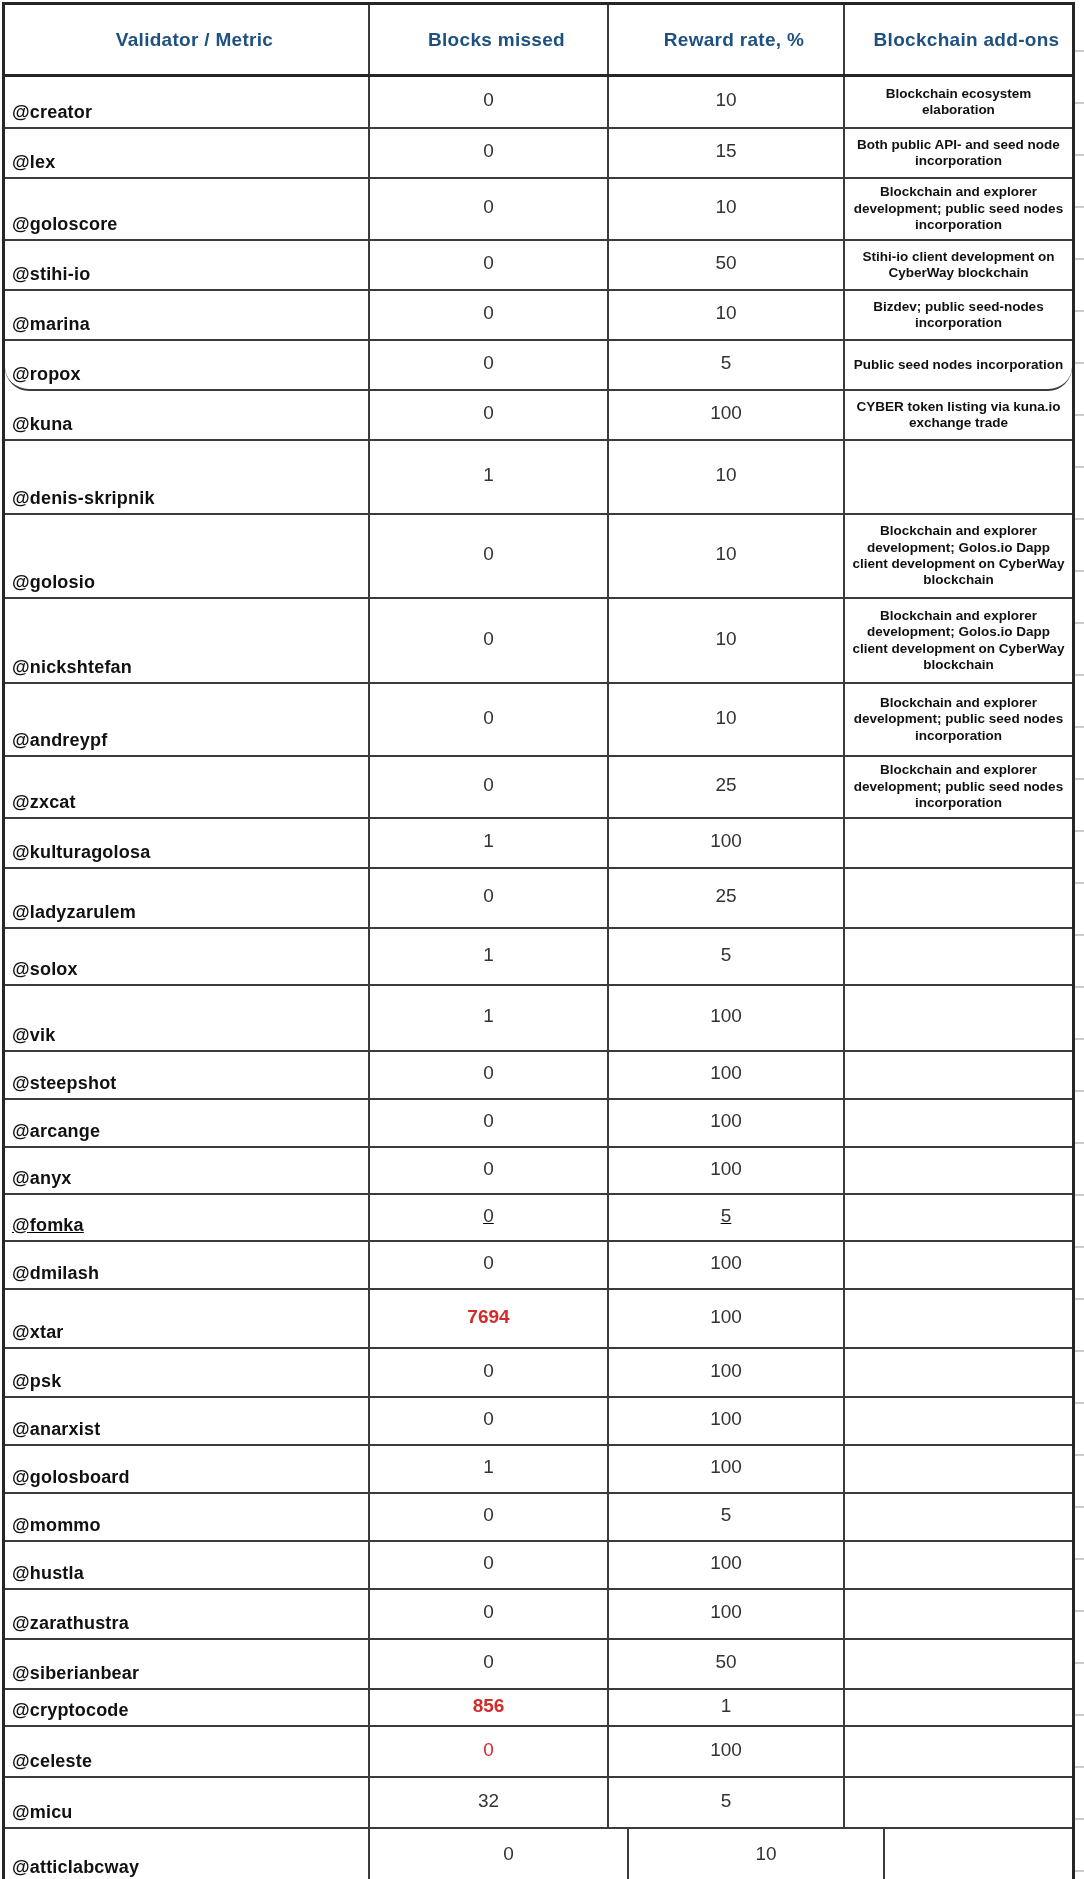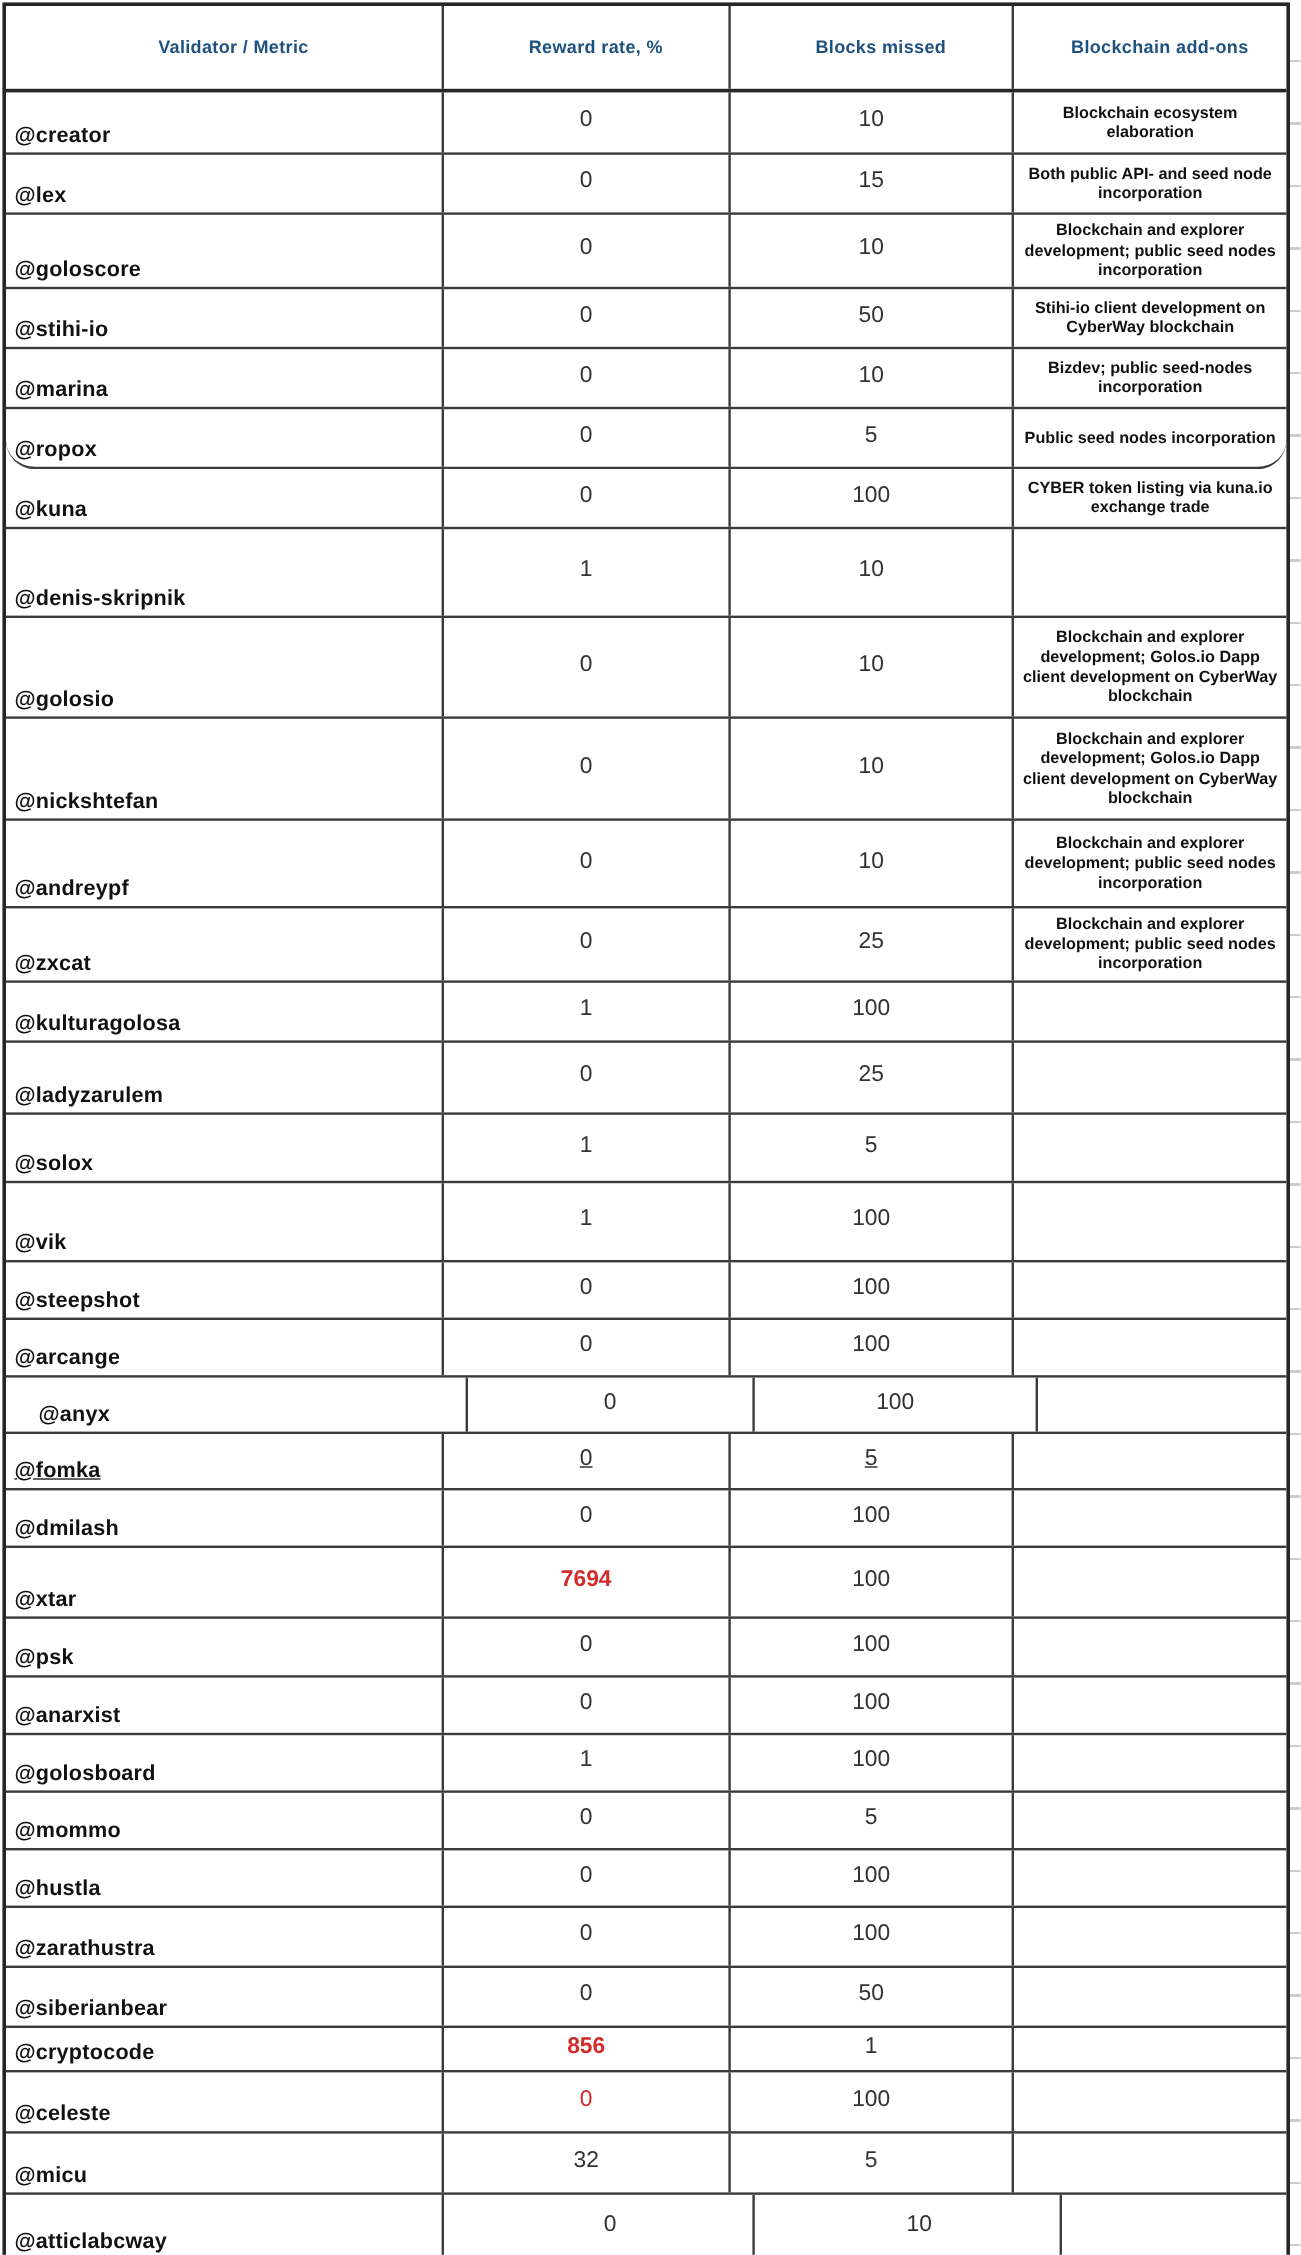--- a/index.html
+++ b/index.html
@@ -8,40 +8,40 @@
     background:repeating-linear-gradient(to bottom,#ffffff 0px,#ffffff 50px,#cccccc 50px,#cccccc 52px);}
   .vtable{position:absolute;left:2px;top:2px;width:1073px;box-sizing:border-box;
     border:3px solid #262626;background:#ffffff;}
   .trow{display:grid;grid-template-columns:365px 239px 236px 1fr;box-sizing:border-box;
     border-bottom:2px solid #3b3b3b;}
   .trow:last-child{border-bottom:none;}
   .trow.thead{height:72px;border-bottom:3px solid #262626;}
   .cell{box-sizing:border-box;border-right:2px solid #3b3b3b;position:relative;overflow:hidden;}
   .cell:last-child{border-right:none;}
   .hcell{display:flex;align-items:center;justify-content:center;text-align:center;
-    font-weight:bold;font-size:15px;letter-spacing:.3px;padding-left:16px;}
+    font-weight:bold;font-size:19px;letter-spacing:.3px;padding-left:16px;}
   .name{display:flex;align-items:flex-end;justify-content:flex-start;
     padding:0 6px 4px 7px;font-weight:bold;font-size:18px;letter-spacing:.2px;color:#111111;}
   .num{display:flex;align-items:center;justify-content:center;
     padding-bottom:4px;font-size:19px;font-weight:400;color:#333333;}
   .addon{display:flex;align-items:center;justify-content:center;text-align:center;
     font-weight:bold;font-size:13.5px;line-height:1.22;color:#111111;padding:2px 5px;}
   .red-bold{font-weight:bold;}
   .red{font-weight:400;}
 </style>
 </head>
 <body>
 
 <div class="grid-strip"></div>
 
 <div class="vtable">
   <div class="trow thead" style="height: 72px;">
     <div class="cell hcell header-text" style="color: rgb(30, 81, 128);">Validator / Metric</div>
+    <div class="cell hcell header-text" style="color: rgb(30, 81, 128);">Blocks missed</div>
     <div class="cell hcell header-text" style="color: rgb(30, 81, 128);">Reward rate, %</div>
-    <div class="cell hcell header-text" style="color: rgb(30, 81, 128);">Blocks missed</div>
     <div class="cell hcell header-text" style="color: rgb(30, 81, 128);">Blockchain add-ons</div>
   </div>
   <div id="tbody">
       <div class="trow" style="height: 52px;">
         <div class="cell name">@creator</div>
         <div class="cell num">0</div>
         <div class="cell num">10</div>
         <div class="cell addon">Blockchain ecosystem elaboration</div>
       </div>
       <div class="trow" style="height: 50px;">
@@ -139,21 +139,21 @@
         <div class="cell num">0</div>
         <div class="cell num">100</div>
         <div class="cell addon"></div>
       </div>
       <div class="trow" style="height: 48px;">
         <div class="cell name">@arcange</div>
         <div class="cell num">0</div>
         <div class="cell num">100</div>
         <div class="cell addon"></div>
       </div>
-      <div class="trow" style="height: 47px; padding-left: 20px;">
+      <div class="trow" style="height: 47px;">
         <div class="cell name">@anyx</div>
         <div class="cell num">0</div>
         <div class="cell num">100</div>
         <div class="cell addon"></div>
       </div>
       <div class="trow" style="height: 47px; text-decoration: underline;">
         <div class="cell name">@fomka</div>
         <div class="cell num">0</div>
         <div class="cell num">5</div>
         <div class="cell addon"></div>

